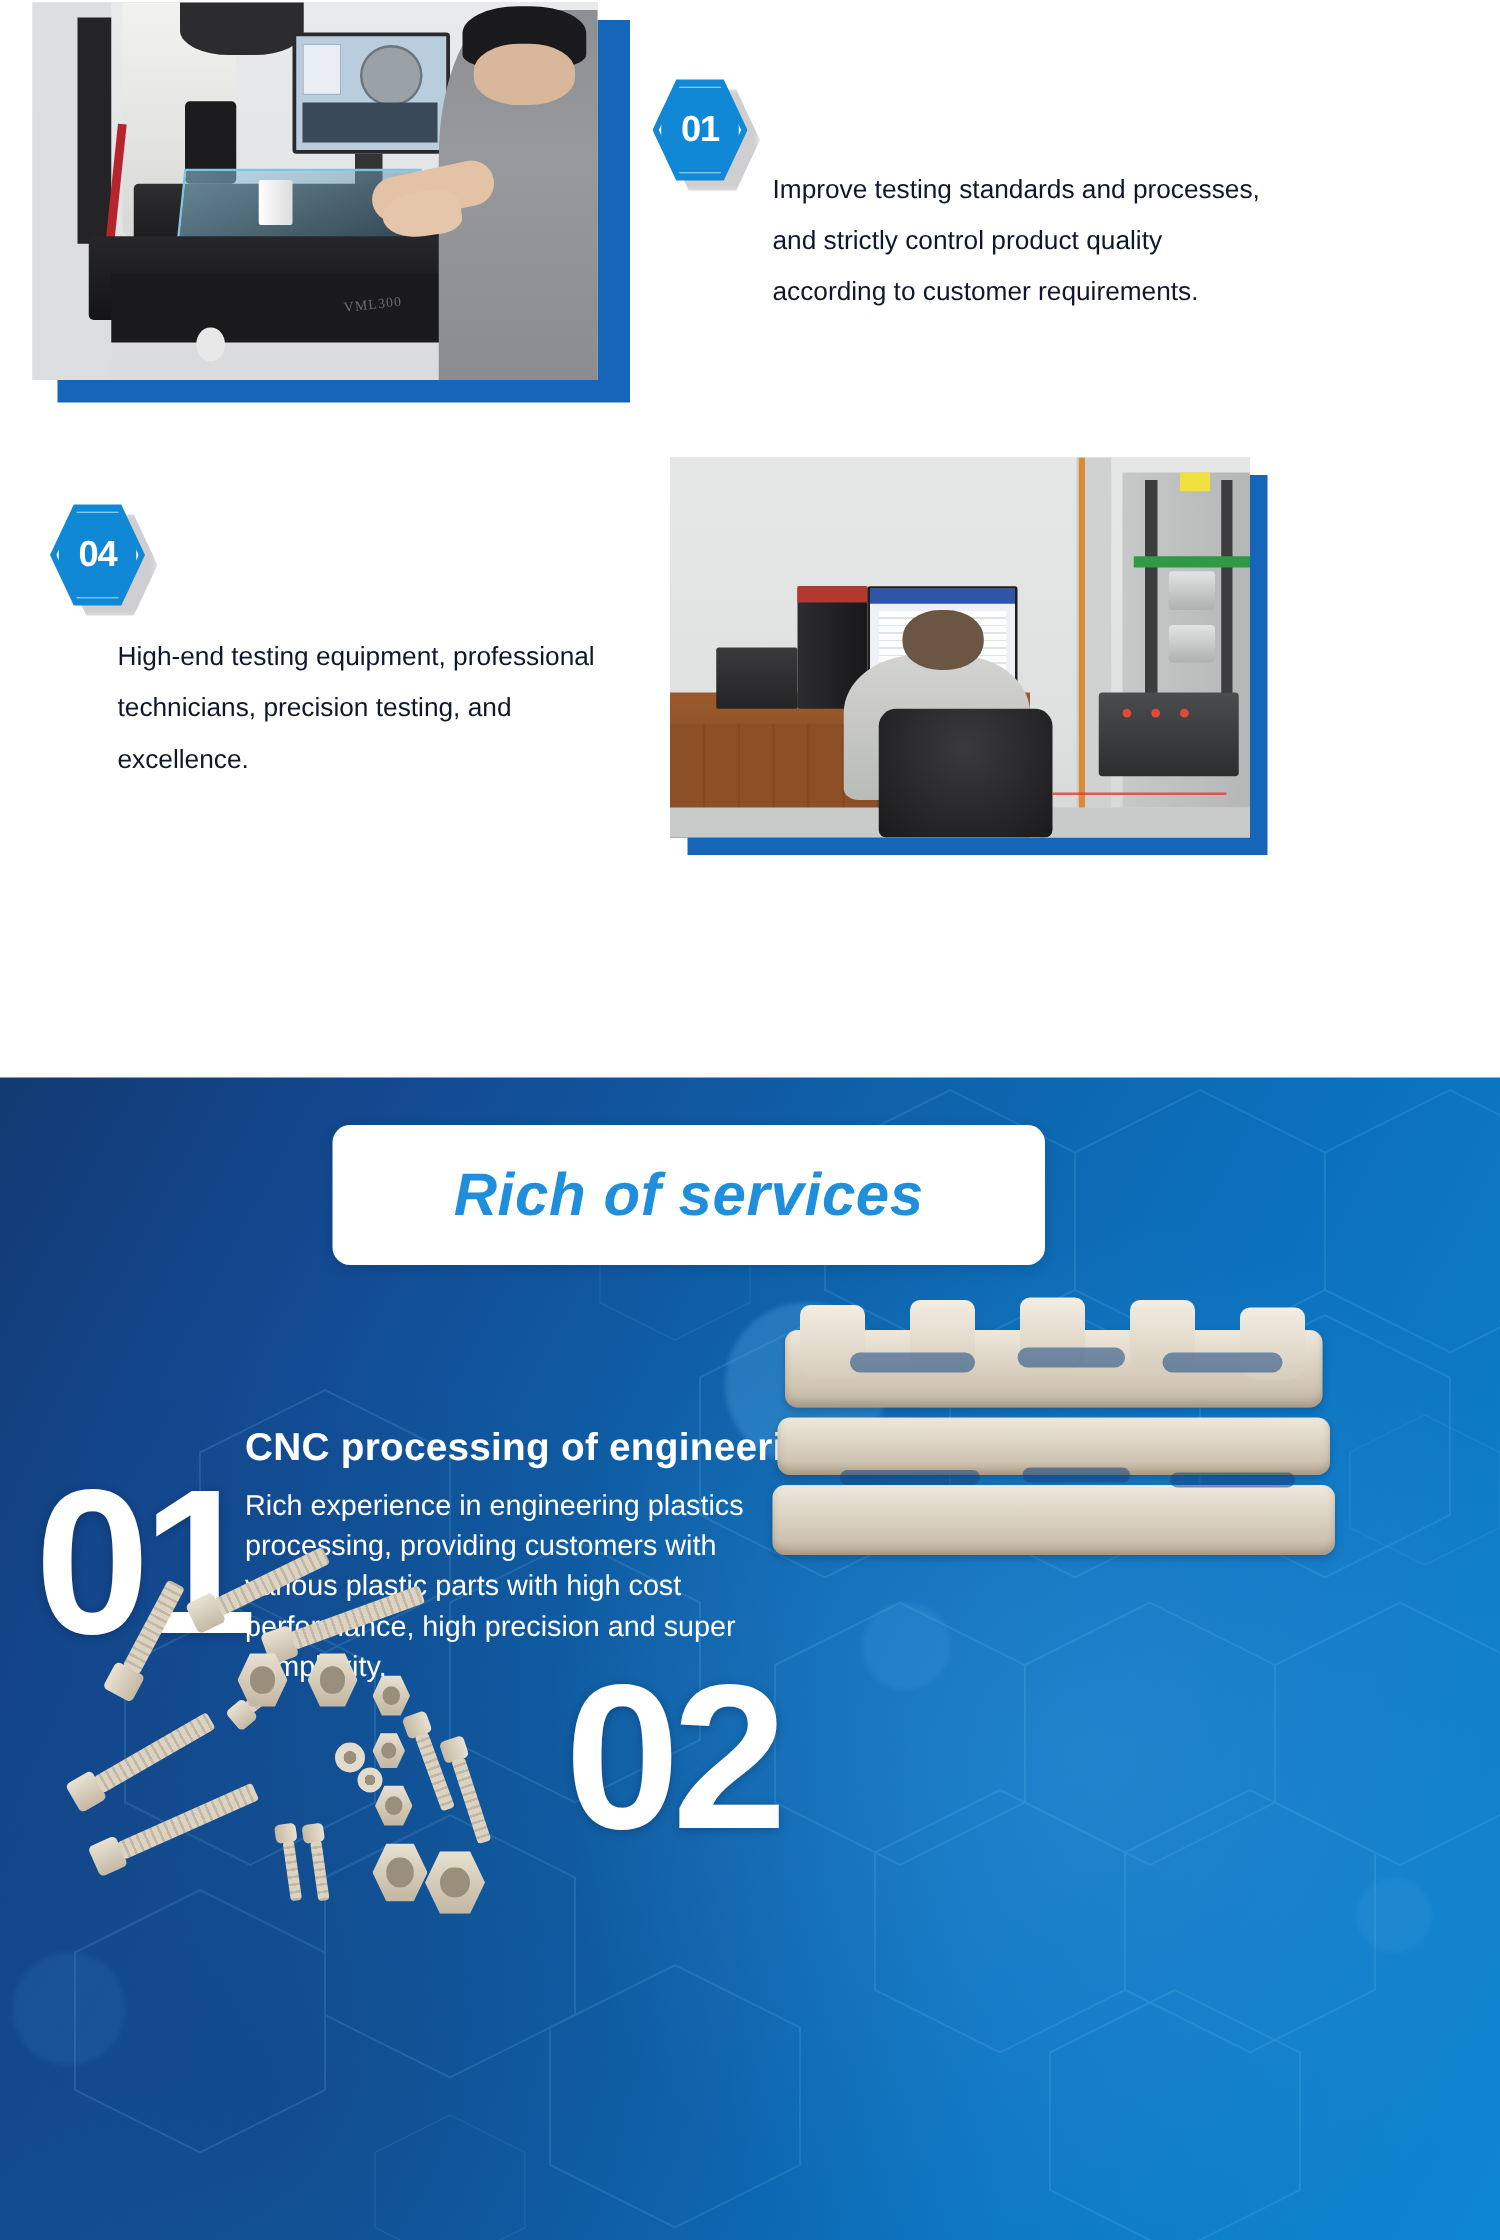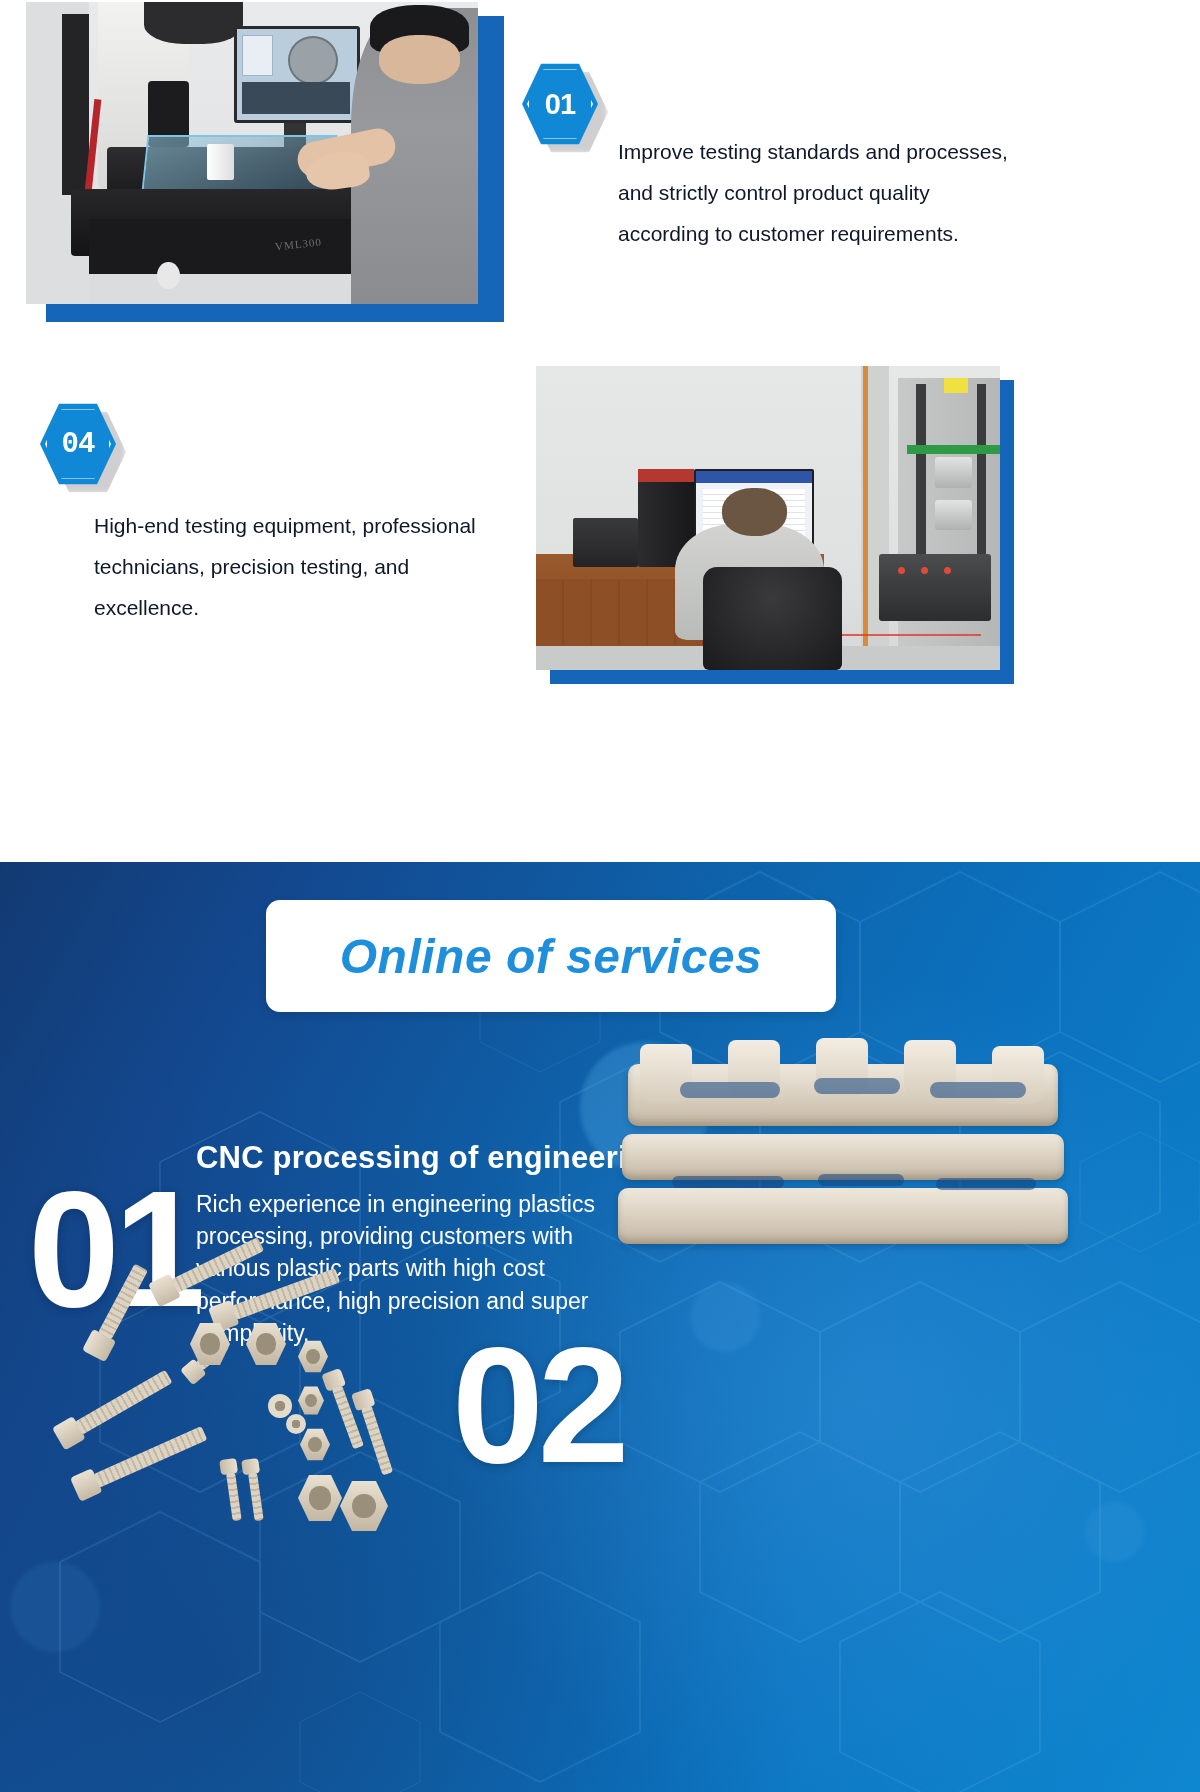--- a/index.html
+++ b/index.html
@@ -283,21 +283,21 @@
 
     <div class="hexbadge" style="left:522px; top:62px;">
       <div class="shadow"></div>
       <div class="outer"></div>
       <div class="inner"></div>
       <div class="inner2"></div>
       <div class="num">01</div>
     </div>
     <div class="feat-body" style="left:618px; top:132px; width:395px;">Improve testing standards and processes, and strictly control product quality according to customer requirements.</div>
 
-    <div class="hexbadge" style="left:40px; top:402px;font-family:Liberation Mono, monospace;">
+    <div class="hexbadge" style="left:40px; top:402px;">
       <div class="shadow"></div>
       <div class="outer"></div>
       <div class="inner"></div>
       <div class="inner2"></div>
       <div class="num">04</div>
     </div>
     <div class="feat-body" style="left:94px; top:506px; width:420px;">High-end testing equipment, professional technicians, precision testing, and excellence.</div>
 
     <div class="photo-frame" id="photo2-frame">
       <div class="accent"></div>
@@ -366,21 +366,21 @@
         <polygon points="300,860 360,830 420,860 420,920 360,950 300,920"></polygon>
       </g>
     </svg>
     <div class="blob" style="left:580px; top:180px; width:130px; height:130px;"></div>
     <div class="blob" style="left:690px; top:420px; width:70px; height:70px; opacity:.5;"></div>
     <div class="blob" style="left:10px; top:700px; width:90px; height:90px; opacity:.35;"></div>
     <div class="blob" style="left:1085px; top:640px; width:60px; height:60px; opacity:.4;"></div>
   </div>
 
   <div class="banner">
-    <span class="banner-text">Online of services</span>
+    <span class="banner-text">Rich of services</span>
   </div>
 
   <div class="bignum" style="left:28px; top:1174px;">01</div>
   <div class="svc-title" style="left:196px; top:1140px; width:780px;">CNC processing of engineering plastics</div>
   <div class="svc-body" style="left:196px; top:1188px; width:400px;">Rich experience in engineering plastics processing, providing customers with various plastic parts with high cost performance, high precision and super complexity.</div>
 
   <div class="plate-wrap">
     <div class="plate" style="left:10px;  top:26px;  width:430px; height:62px;"></div>
     <div class="plate" style="left:4px;   top:96px;  width:442px; height:46px;"></div>
     <div class="plate" style="left:0px;   top:150px; width:450px; height:56px;"></div>

